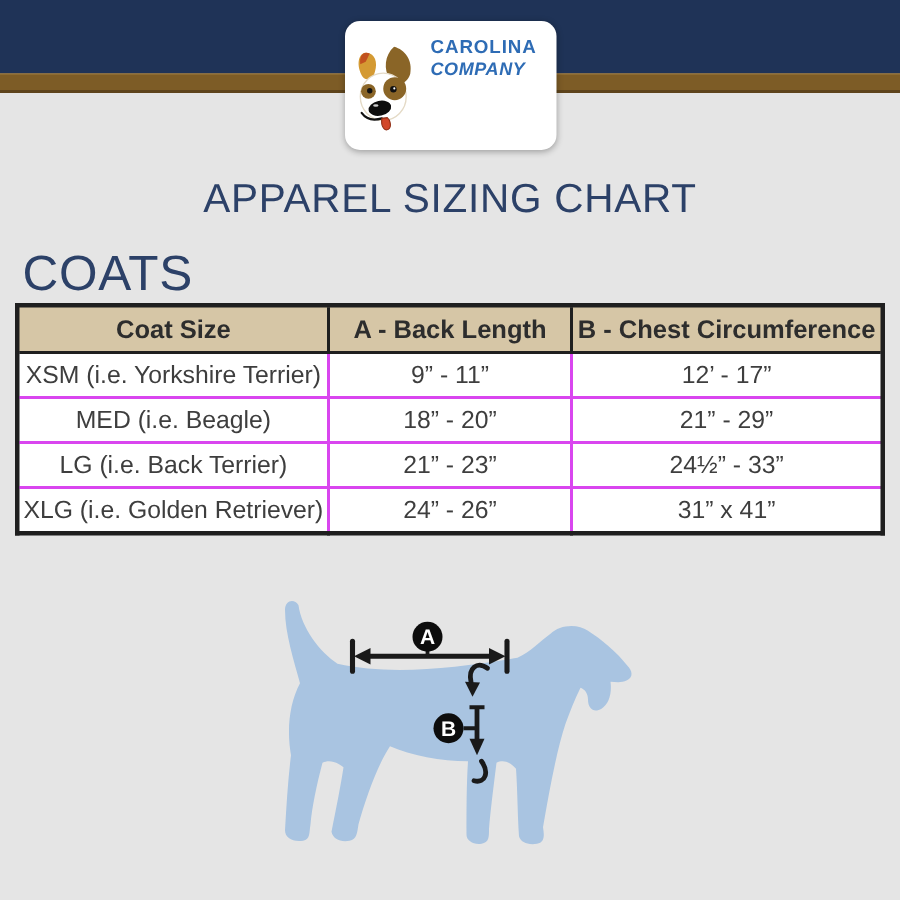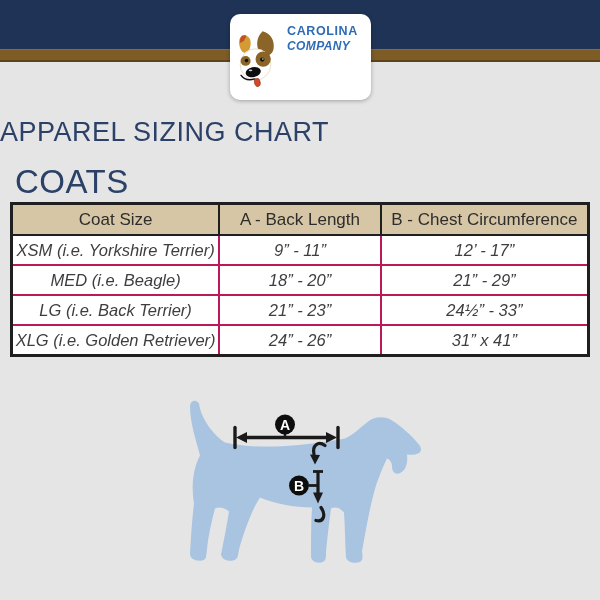--- a/index.html
+++ b/index.html
@@ -14,31 +14,31 @@
   
   .logo-card{position:absolute;left:230px;top:14px;width:141px;height:86px;background:#ffffff;
              border-radius:10px;box-shadow:0 1px 4px rgba(0,0,0,.3);}
   .logo-dog{position:absolute;left:3px;top:13px;}
   .logo-text{position:absolute;left:57px;top:10px;width:82px;}
   .logo-carolina{font-size:12.5px;font-weight:bold;color:#2e6cb5;letter-spacing:.6px;}
   .logo-pet{font-size:43px;font-weight:bold;color:#8a6c33;letter-spacing:-1.5px;line-height:36px;margin-top:-2px;}
   .logo-company{font-size:12px;font-weight:bold;color:#2e6cb5;letter-spacing:.4px;margin-top:1px;font-style:italic;}
 
   
-  .page-title{position:absolute;left:0;top:117px;width:600px;
+  .page-title{position:absolute;left:0;top:117px;width:600px;text-align:center;
               font-size:27px;color:#2c4168;letter-spacing:.5px;}
   .section-heading{position:absolute;left:15px;top:163px;font-size:33px;color:#2c4168;letter-spacing:.5px;}
 
   
   table.size-table{position:absolute;left:10px;top:202px;width:580px;border-collapse:collapse;
                    table-layout:fixed;border:3px solid #1f1f1f;}
-  .size-table th{background:#d6c6a6;height:29px;font-size:17px;font-weight:normal;color:#2d2d2d;
+  .size-table th{background:#d6c6a6;height:29px;font-size:17px;font-weight:bold;color:#2d2d2d;
                  border:2px solid #1f1f1f;text-align:center;padding:0;}
   .size-table td{background:#ffffff;height:28px;font-size:16.5px;color:#3e3e3e;
-                 border:2px solid #be185d;text-align:center;padding:0;font-style:italic;}
+                 border:2px solid #d946ef;text-align:center;padding:0;}
 
   
   .dog-diagram{position:absolute;left:175px;top:392px;}
 </style>
 </head>
 <body>
 
 <div id="page">
 
   <div class="navy-bar"></div>

